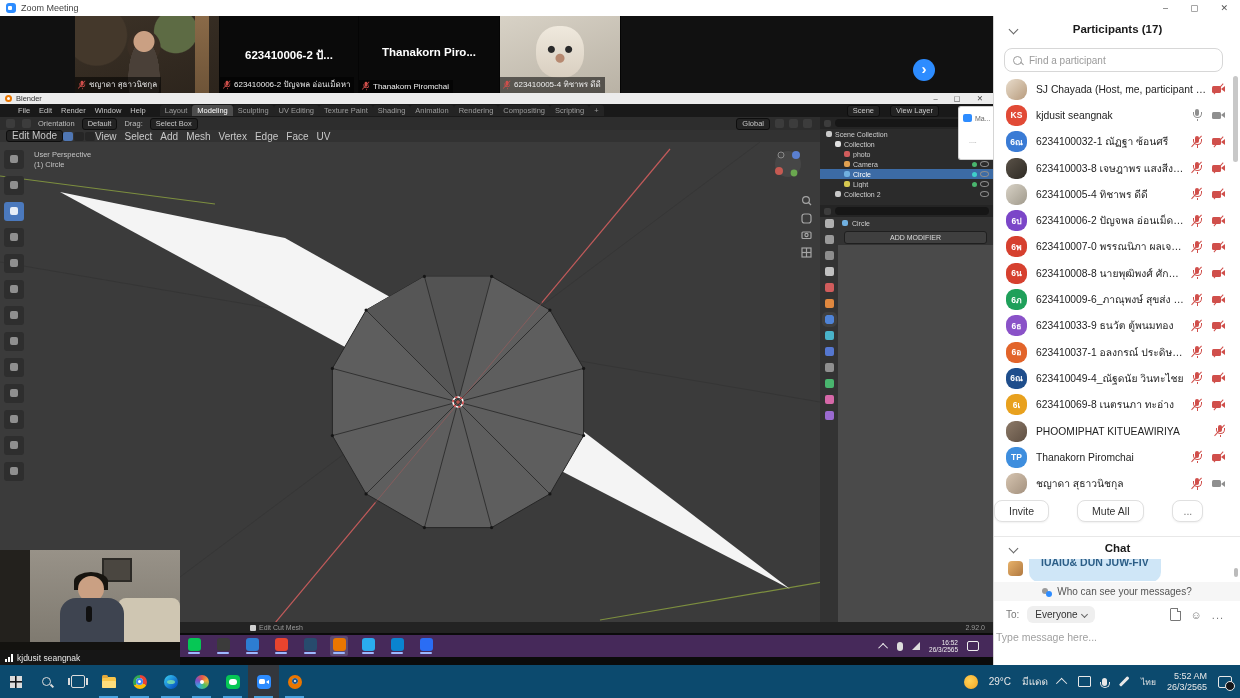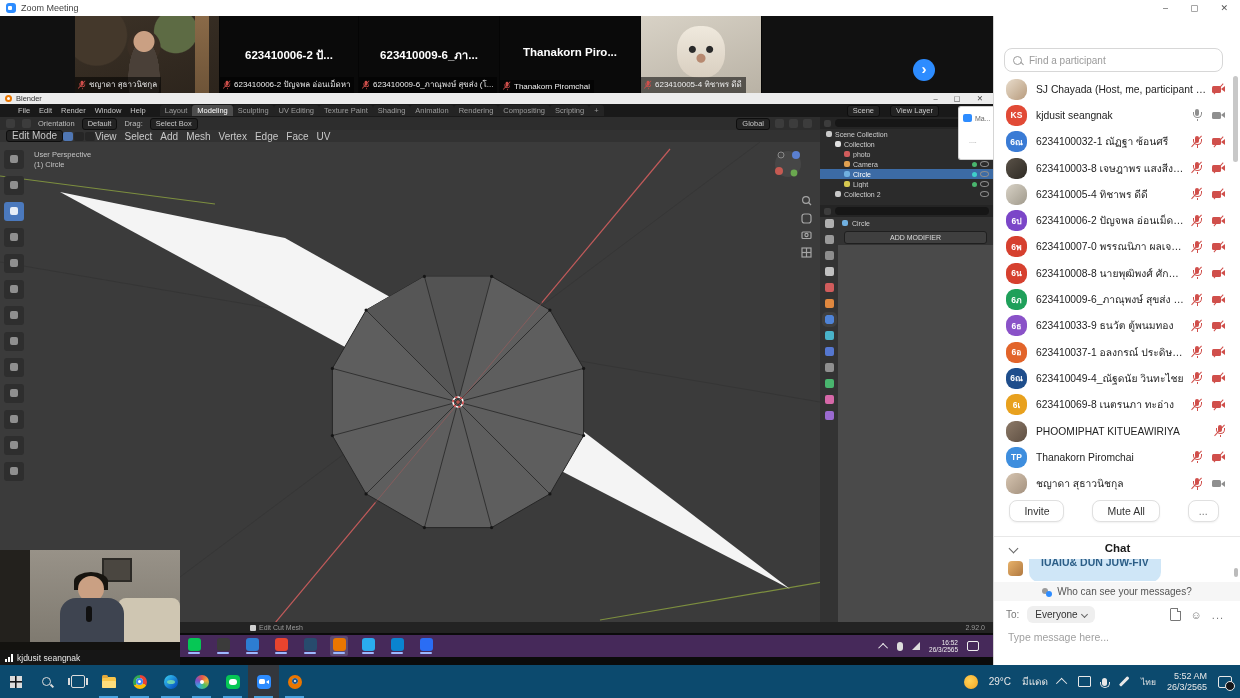--- a/index.html
+++ b/index.html
@@ -141,21 +141,21 @@
   .micico s{position:absolute;left:5.6px;top:10.5px;width:1.2px;height:2.5px;background:#8f8f8f;}
   .micico.muted i,.micico.muted s{background:#d04f4b;}
   .micico.muted u{border-color:#d04f4b;}
   .micico.muted::after{content:"";position:absolute;left:5.4px;top:-1px;width:1.4px;height:15px;background:#d04f4b;transform:rotate(42deg);}
   .camico{position:relative;width:14px;height:12px;display:inline-block;}
   .camico b{position:absolute;left:0;top:2.5px;width:9px;height:7px;background:#8f8f8f;border-radius:1.5px;}
   .camico t{position:absolute;right:1px;top:3px;width:0;height:0;border-right:4px solid #8f8f8f;border-top:3px solid transparent;border-bottom:3px solid transparent;}
   .camico.off b{background:#d04f4b;}
   .camico.off t{border-right-color:#d04f4b;}
   .camico.off::after{content:"";position:absolute;left:6px;top:-1px;width:1.4px;height:14px;background:#d04f4b;transform:rotate(42deg);}
-  .p-foot{position:absolute;left:0;top:484px;width:240px;display:flex;justify-content:center;gap:28px;align-items:center;}
+  .p-foot{position:absolute;left:0;top:484px;width:240px;display:flex;gap:28px;align-items:center;}
   .pbtn{border:1px solid #e0e0e0;background:#fff;border-radius:8px;padding:4px 14px;font-size:10.5px;color:#333;box-shadow:0 1px 2px rgba(0,0,0,.06);cursor:pointer;font-family:inherit;}
   .pbtn.more{padding:4px 10px;color:#777;}
   .pscroll{position:absolute;right:2px;top:60px;width:5px;height:86px;background:#c8c8c8;border-radius:3px;}
   
   .c-divider{position:absolute;left:0;top:520px;width:100%;height:1px;background:#e8e8e8;}
   .c-head{position:absolute;left:0;top:522px;width:100%;height:20px;display:flex;align-items:center;}
   .c-head .chev{margin-left:16px;}
   .c-title{flex:1;text-align:center;font-weight:bold;font-size:11.5px;color:#1a1a1a;margin-right:22px;}
   .c-bubble-row{position:absolute;left:0;top:543px;width:240px;height:22px;overflow:hidden;display:flex;align-items:flex-start;}
   .c-avatar{width:15px;height:15px;border-radius:4px;background:linear-gradient(135deg,#e8b26a,#b07840);margin:2px 6px 0 14px;flex:0 0 auto;}
@@ -168,21 +168,21 @@
   .c-notice .who::after{content:"";position:absolute;left:4px;top:3px;width:6px;height:6px;border-radius:50%;background:#2d8cff;}
   .c-to{position:absolute;left:0;top:590px;width:240px;display:flex;align-items:center;font-size:10px;color:#777;}
   .c-to .tolabel{margin-left:12px;}
   .c-to .pill{margin-left:8px;background:#efefef;border-radius:6px;padding:3px 8px;color:#333;display:flex;align-items:center;gap:4px;cursor:pointer;}
   .c-to .pill .chev{width:4px;height:4px;border-width:1.2px;}
   .c-icons{margin-left:auto;display:flex;gap:10px;align-items:center;padding-right:10px;color:#777;}
   .c-file{width:9px;height:11px;border:1.2px solid #777;border-radius:1px;position:relative;}
   .c-file::after{content:"";position:absolute;right:-1px;top:-1px;width:3px;height:3px;background:#fff;border-left:1.2px solid #777;border-bottom:1.2px solid #777;}
   .c-smile{font-size:11px;line-height:10px;}
   .c-more{font-size:11px;letter-spacing:1px;}
-  .c-input{position:absolute;left:12px;top:614px;width:210px;border:none;outline:none;font-size:10.5px;color:#333;font-family:inherit;}
+  .c-input{position:absolute;left:0;top:614px;width:210px;border:none;outline:none;font-size:10.5px;color:#333;font-family:inherit;}
   .c-input::placeholder{color:#a0a0a0;}
   
   .taskbar{position:absolute;left:0;top:665px;width:1240px;height:33px;background:#0c4a6e;display:flex;align-items:center;}
   .tb-left{display:flex;height:33px;}
   .tb-cell{width:31px;height:33px;display:flex;flex-direction:column;align-items:center;justify-content:center;cursor:pointer;position:relative;}
   .tb-cell.active{background:#33373d;}
   .tb-cell .ul{position:absolute;bottom:0;left:6px;right:6px;height:2px;background:#4aa3e0;}
   .ic{width:15px;height:15px;position:relative;}
   .ic-start{background:linear-gradient(#14161a,#14161a) center/1.6px 100% no-repeat,linear-gradient(#14161a,#14161a) center/100% 1.6px no-repeat,#dcdcdc;width:12px;height:12px;}
   .ic-search{width:12px;height:12px;}
@@ -248,31 +248,20 @@
         </div>
         <div class="tile v-dark" style="width: 138px;">
           <span class="big">623410006-2 ปั...</span>
           <span class="lab">
             <span class="micico muted" style="transform: scale(0.7); margin: -2px;">
               <i></i>
               <u></u>
               <s></s>
             </span>
             <span>623410006-2 ปัญจพล อ่อนเม็ดหา</span>
-          </span>
-        </div>
-        <div class="tile v-dark" style="width: 140px;">
-          <span class="big">623410009-6_ภา...</span>
-          <span class="lab">
-            <span class="micico muted" style="transform: scale(0.7); margin: -2px;">
-              <i></i>
-              <u></u>
-              <s></s>
-            </span>
-            <span>623410009-6_ภาณุพงษ์ สุขส่ง (โ...</span>
           </span>
         </div>
         <div class="tile v-dark" style="width: 140px;">
           <span class="big">Thanakorn  Piro...</span>
           <span class="lab">
             <span class="micico muted" style="transform: scale(0.7); margin: -2px;">
               <i></i>
               <u></u>
               <s></s>
             </span>
@@ -601,20 +590,24 @@
       <span class="sig">
           <i style="height:3px"></i>
           <i style="height:5px"></i>
           <i style="height:8px"></i>
         </span>
       <span>kjdusit seangnak</span>
     </div>
   </div>
 
   <div class="panel">
+    <div class="p-head">
+      <span class="chev"></span>
+      <span class="p-title">Participants (17)</span>
+    </div>
     <div class="p-search">
       <span class="mag"></span>
       <input placeholder="Find a participant" style="">
     </div>
     <div class="plist">
         <div class="prow">
           <span class="pavatar" style="background: linear-gradient(135deg, rgb(232, 220, 203), rgb(183, 155, 125));"></span>
           <span class="pname">SJ Chayada (Host, me, participant ID: 142733)</span>
           <span class="picons">
             <span class="camico off">

